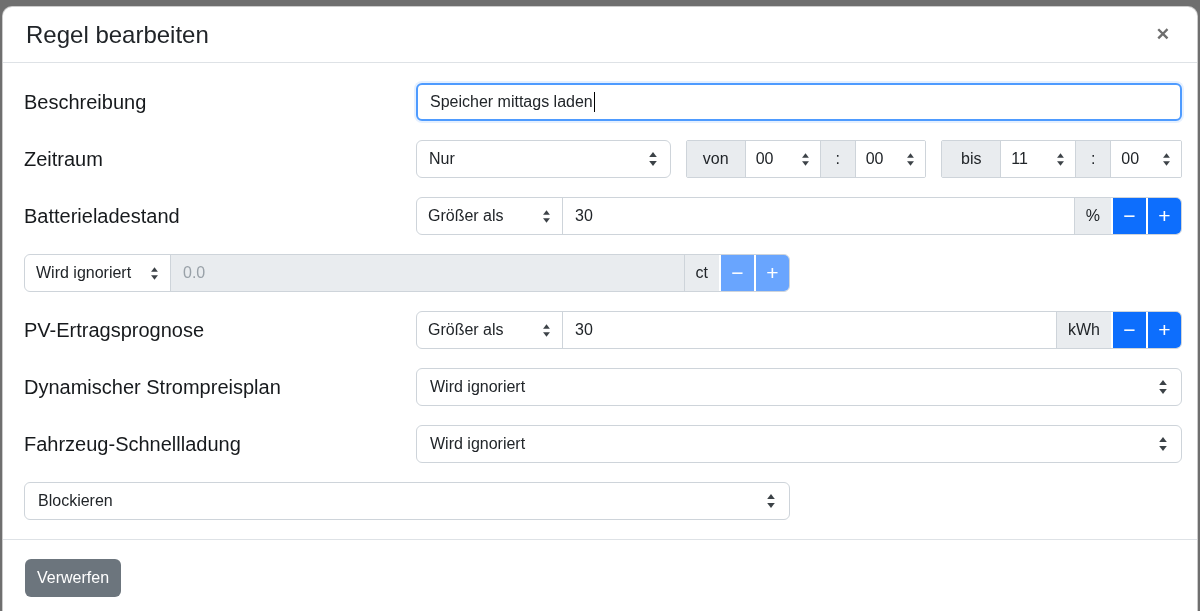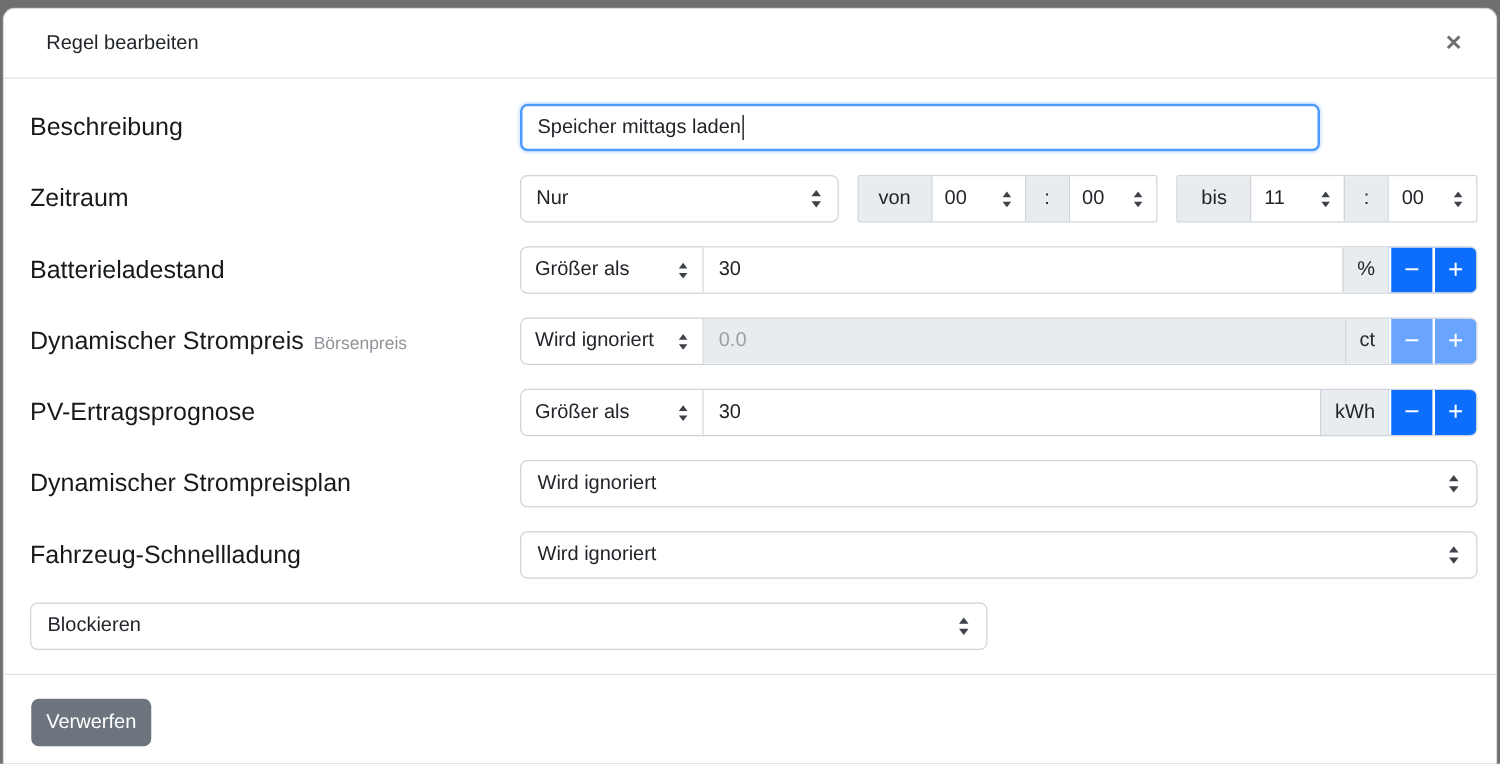--- a/index.html
+++ b/index.html
@@ -12,38 +12,38 @@
   }
   .modal {
     position:absolute; top:6px; left:2px; width:1196px; height:620px;
     background:#fff; border:1px solid rgba(0,0,0,.2); border-radius:10px;
   }
   
   .modal-header {
     height:56px; padding:0 23px; display:flex; align-items:center;
     justify-content:space-between; border-bottom:1px solid #dee2e6;
   }
-  .modal-title { font-size:16px; font-weight:400; color:#212529;margin-left:11px; }
+  .modal-title { font-size:24px; font-weight:400; color:#212529; }
   .btn-close {
     background:none; border:none; font-size:17px; font-weight:700; color:#6e6e6e;
     cursor:pointer; line-height:1; padding:4px;
   }
   
   .modal-body { padding:20px 14px 0 21px; }
   .frow { display:flex; align-items:center; margin-bottom:19px; }
   .flabel { width:392px; font-size:20px; color:#171a1d; display:flex; align-items:baseline; }
   .fsub { font-size:14px; color:#8e9399; margin-left:8px; }
   .fcontrols { width:766px; display:flex; }
 
   
   .ctl { height:38px; border:1px solid #ced4da; border-radius:6px; background:#fff; font-size:16px; }
 
   
   .text-input {
-    width:640px; height:38px; display:flex; align-items:center; padding:0 12px;
+    width:766px; height:38px; display:flex; align-items:center; padding:0 12px;
     border:2px solid #4e9bff; border-radius:6px; background:#fff; font-size:16px;
     box-shadow:0 0 0 2px rgba(78,155,255,.15); cursor:text;
   }
   .caret-bar { display:inline-block; width:1.5px; height:20px; background:#000; margin-left:1px; }
 
   
   .sel { display:flex; align-items:center; justify-content:space-between; padding:0 12px; cursor:pointer; }
   .sel-caret { flex:none; }
   .sel-caret path { fill:#3c4247; }
 
@@ -178,24 +178,20 @@
           </div>
           <input class="num" type="text" value="30" style="">
           <div class="addon">%</div>
           <button class="btn-step">−</button>
           <button class="btn-step">+</button>
         </div>
       </div>
     </div>
 
     <div class="frow">
-      <div class="flabel">
-        <span>Dynamischer Strompreis</span>
-        <span class="fsub">Börsenpreis</span>
-      </div>
       <div class="fcontrols">
         <div class="grp">
           <div class="sel-op">
             <span>Wird ignoriert</span>
             <svg class="sel-caret" width="9" height="15" viewBox="0 0 10 16">
                 <path d="M5 1 L8.8 6 H1.2 Z"></path>
                 <path d="M5 15 L1.2 10 H8.8 Z"></path>
               </svg>
           </div>
           <input class="num" type="text" disabled="" value="0.0" style="">

